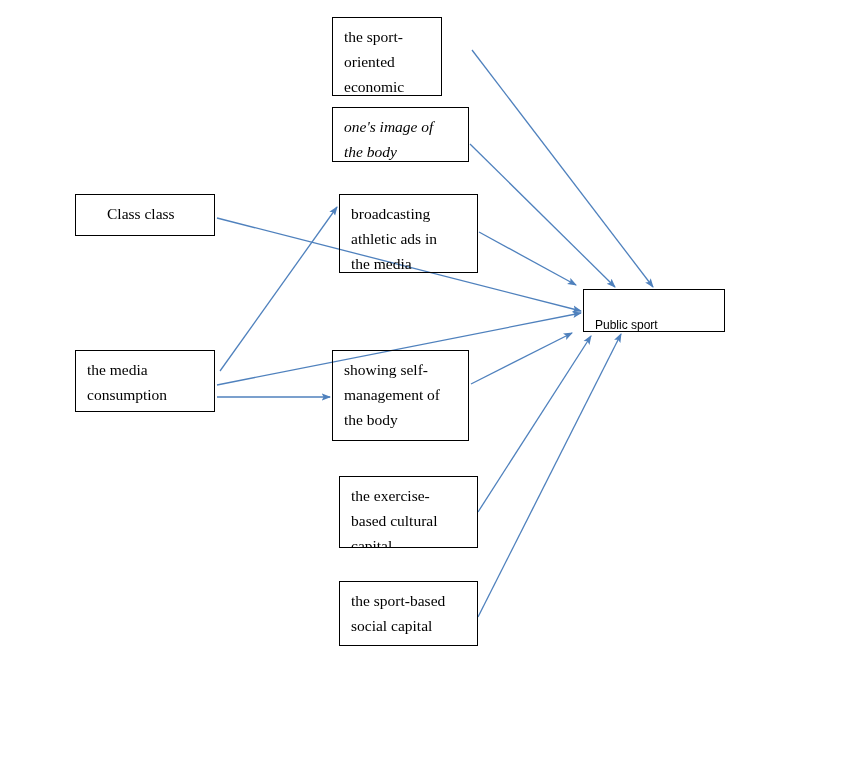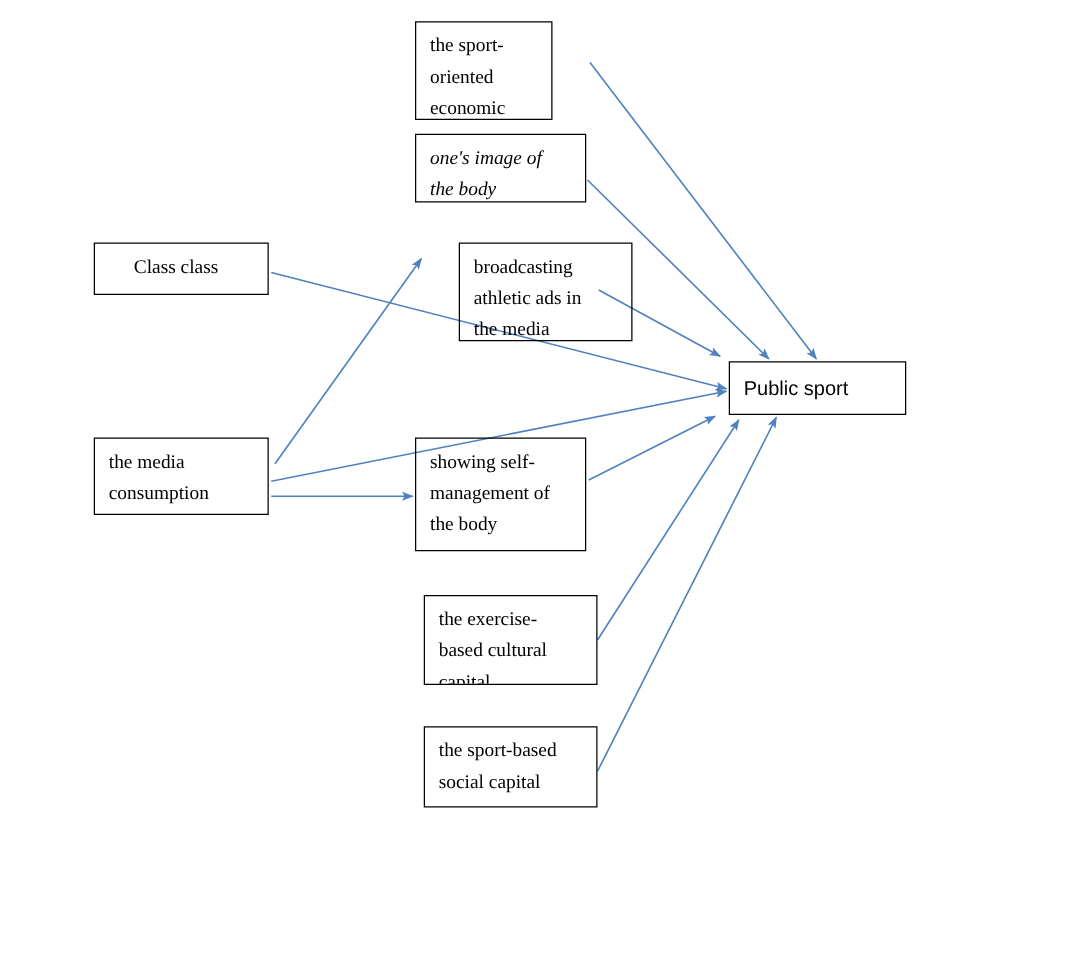--- a/index.html
+++ b/index.html
@@ -35,22 +35,22 @@
     font-family: "Liberation Serif", "DejaVu Serif", serif;
     font-size: 15.5px;
     line-height: 25px;
     color: #000000;
     overflow: hidden;
     white-space: pre-line;
     z-index: 2;
   }
   .node.sans {
     font-family: "Liberation Sans", "DejaVu Sans", sans-serif;
-    font-size: 16px;
-    padding-top: 9px;
+    font-size: 12px;
+    padding-top: 23px;
   }
 </style>
 </head>
 <body>
 
 <div id="canvas">
 
   <svg id="edge-layer" viewBox="0 0 864 766" width="864" height="766" xmlns="http://www.w3.org/2000/svg">
     <defs>
       <marker id="arrowhead" markerWidth="8" markerHeight="8" refX="6.4" refY="3" orient="auto" markerUnits="strokeWidth">
@@ -71,21 +71,21 @@
       </g>
   </svg>
 
   <div id="nodes-layer">
       <div class="node" style="left: 332px; top: 17px; width: 110px; height: 79px; border-color: rgb(0, 0, 0); color: rgb(0, 0, 0);">the sport-
 oriented
 economic</div>
       <div class="node" style="left: 332px; top: 107px; width: 137px; height: 55px; border-color: rgb(0, 0, 0); color: rgb(0, 0, 0); font-style: italic;">one's image of
 the body</div>
       <div class="node" style="left: 75px; top: 194px; width: 140px; height: 42px; border-color: rgb(0, 0, 0); color: rgb(0, 0, 0); padding-left: 31px;">Class class</div>
-      <div class="node" style="left: 339px; top: 194px; width: 139px; height: 79px; border-color: rgb(0, 0, 0); color: rgb(0, 0, 0); margin-left: 28px;">broadcasting
+      <div class="node" style="left: 339px; top: 194px; width: 139px; height: 79px; border-color: rgb(0, 0, 0); color: rgb(0, 0, 0);">broadcasting
 athletic ads in
 the media</div>
       <div class="node sans" style="left: 583px; top: 289px; width: 142px; height: 43px; border-color: rgb(0, 0, 0); color: rgb(0, 0, 0);">Public sport</div>
       <div class="node" style="left: 75px; top: 350px; width: 140px; height: 62px; border-color: rgb(0, 0, 0); color: rgb(0, 0, 0);">the media
 consumption</div>
       <div class="node" style="left: 332px; top: 350px; width: 137px; height: 91px; border-color: rgb(0, 0, 0); color: rgb(0, 0, 0);">showing self-
 management of
 the body</div>
       <div class="node" style="left: 339px; top: 476px; width: 139px; height: 72px; border-color: rgb(0, 0, 0); color: rgb(0, 0, 0);">the exercise-
 based cultural

